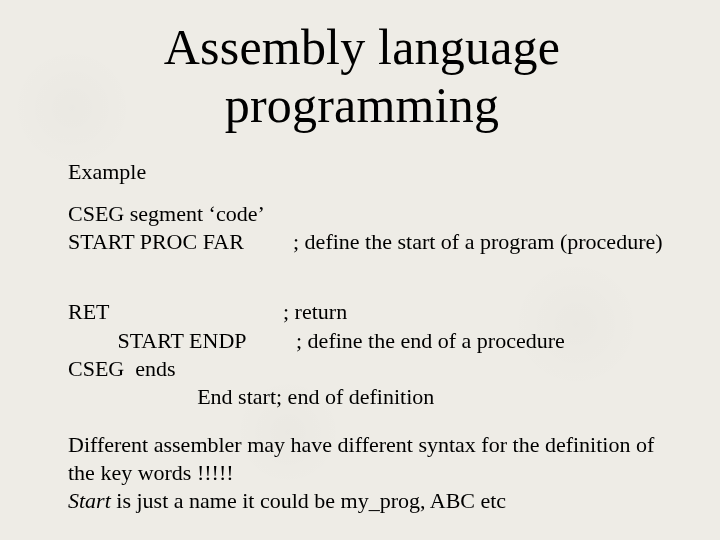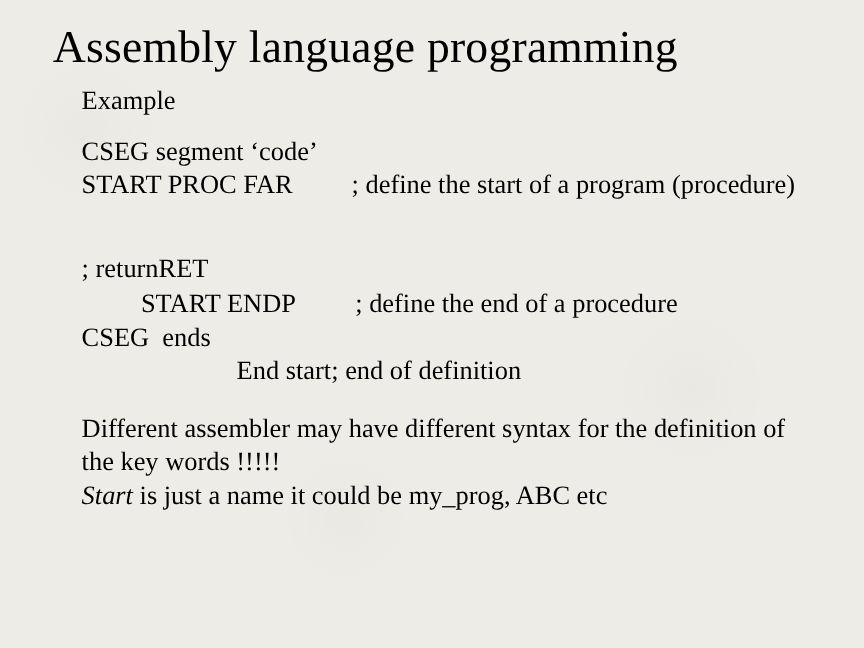--- a/index.html
+++ b/index.html
@@ -18,24 +18,25 @@
     font-family: "Times New Roman", Times, serif;
     color: #000;
   }
   .slide {
     box-sizing: border-box;
     width: 720px;
     height: 540px;
     padding: 12px 40px 20px 44px;
   }
   .title {
-    font-size: 38px;
+    font-size: 50px;
     font-weight: 400;
-    margin: 6px 0 8px 0;
+    margin: 6px 0 24px 0;
     letter-spacing: 0.2px;
+    text-align: center;
   }
   .body {
     font-size: 22px;
     line-height: 1.28;
     margin-left: 24px;
   }
   .row {
     display: flex;
     white-space: pre;
   }
@@ -56,21 +57,21 @@
     <div>Example</div>
 
     <div class="gap-sm"></div>
 
     <div class="row"><span>CSEG segment ‘code’</span></div>
 
     <div class="row"><span style="display:inline-block; width:225px;">START PROC FAR</span><span>; define the start of a program (procedure)</span></div>
 
     <div class="gap-lg"></div>
 
-    <div class="row"><span>; return</span><span style="display:inline-block; width:215px;">RET</span></div>
+    <div class="row"><span style="display:inline-block; width:215px;">RET</span><span>; return</span></div>
 
     <div class="row"><span style="display:inline-block; width:228px;text-align:center;">START ENDP</span><span>; define the end of a procedure</span></div>
 
     <div class="row"><span>CSEG  ends</span></div>
 
     <div class="row"><span style="display:inline-block; width:60px;"></span><span style="display:inline-block; width:148px;text-align:right;">End start</span><span>; end of definition</span></div>
 
     <div class="para">Different assembler may have different syntax for the definition of the key words !!!!!</div>
 
     <div><span class="italic">Start</span><span> is just a name it could be my_prog, ABC etc</span></div>

